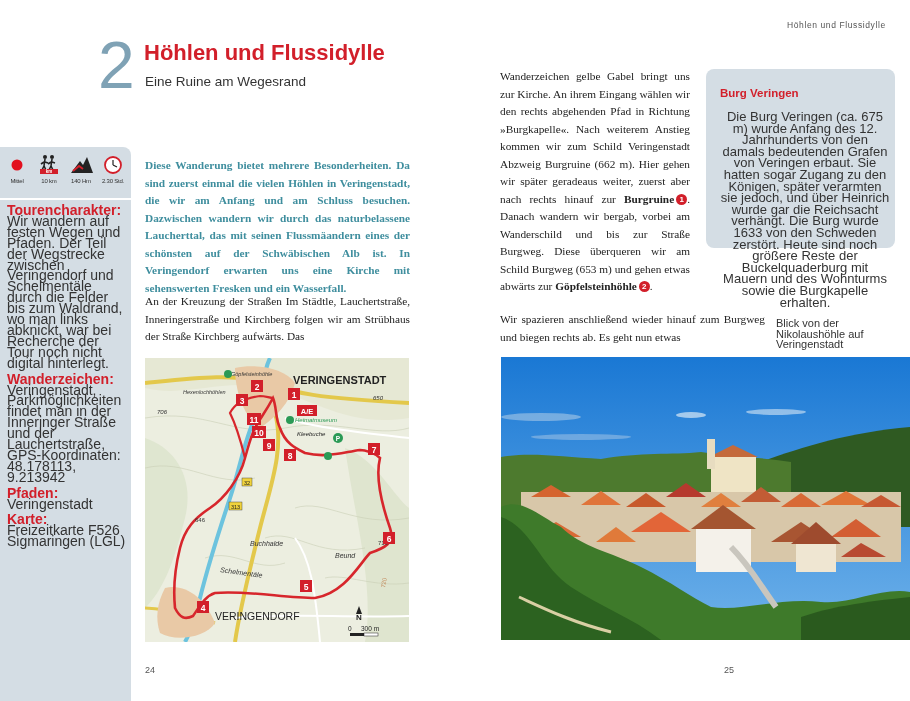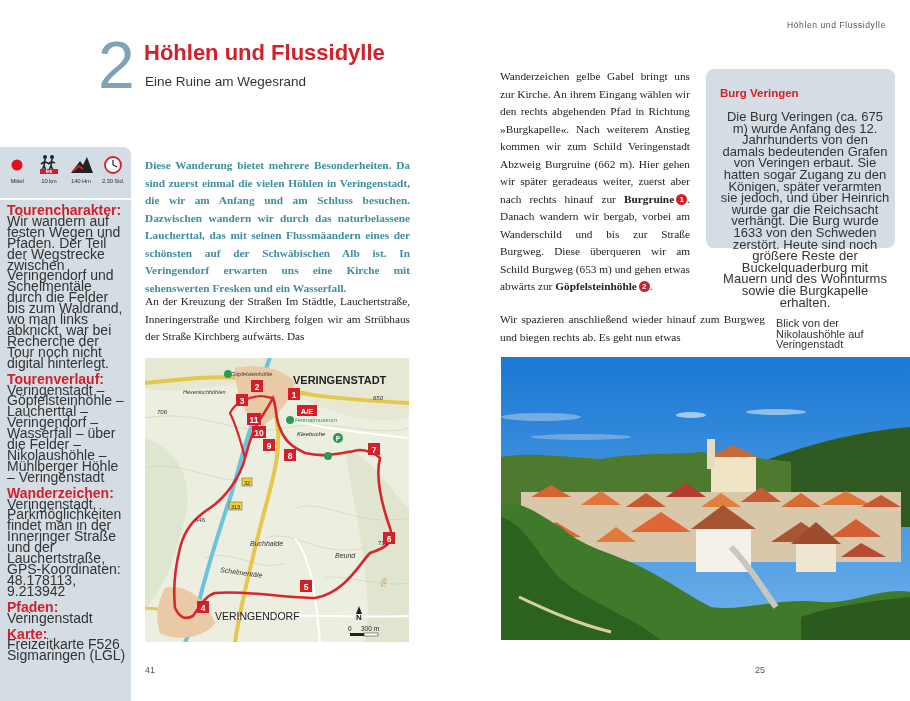--- a/index.html
+++ b/index.html
@@ -28,21 +28,21 @@
 
   
   .intro { position: absolute; left: 145px; top: 149px; width: 265px; font-family: "Liberation Serif", serif; font-weight: bold; font-size: 11.3px; line-height: 17.5px; color: #3f8e9e; text-align: justify; margin-top: 8px; }
   .body-left { position: absolute; left: 145px; top: 293px; width: 265px; font-family: "Liberation Serif", serif; font-size: 11.3px; line-height: 17.5px; color: #222; text-align: justify; }
 
   
   .map { position: absolute; left: 145px; top: 358px; width: 264px; height: 284px; overflow: hidden; background: #eef0e4; }
   .map svg { display: block; }
 
   .page-num-left { position: absolute; left: 145px; top: 665px; font-size: 9px; color: #555; }
-  .page-num-right { position: absolute; left: 755px; top: 665px; font-size: 9px; color: #555; }
+  .page-num-right { position: absolute; left: 724px; top: 665px; font-size: 9px; color: #555; }
 
   
   .running-head { position: absolute; left: 787px; top: 20px; font-size: 8.5px; color: #555; letter-spacing: 0.6px; }
   .body-right { position: absolute; left: 500px; top: 68px; width: 190px; font-family: "Liberation Serif", serif; font-size: 11.3px; line-height: 17.5px; color: #222; text-align: justify; }
   .body-right b { font-weight: bold; }
   .wp { display: inline-block; width: 11px; height: 11px; border-radius: 50%; background: #d21f2a; color: #fff; font-family: "Liberation Sans", sans-serif; font-size: 8px; font-weight: bold; text-align: center; line-height: 11px; vertical-align: 1px; margin-left: 2px; }
   .body-right-wide { position: absolute; left: 500px; top: 311px; width: 265px; font-family: "Liberation Serif", serif; font-size: 11.3px; line-height: 17.5px; color: #222; text-align: justify; }
 
   .infobox { position: absolute; left: 706px; top: 69px; width: 189px; height: 179px; background: #d4dde4; border-radius: 8px; text-align: center; }
   .infobox-title { position: absolute; left: 14px; top: 18px; font-size: 11.5px; font-weight: bold; color: #d21f2a; }
@@ -99,21 +99,20 @@
               <path d="M15 12 L15 7 M15 12 L19 14" stroke="#222" stroke-width="1.2"></path>
             </svg>
         </span>
         <span class="lbl">2.30 Std.</span>
       </div>
     </div>
     <div class="stats-divider"></div>
 
     <div class="sb-text">
       <div class="sb-block"><span class="sb-key">Tourencharakter:</span><span> Wir wandern auf festen Wegen und Pfaden. Der Teil der Wegstrecke zwischen Veringendorf und Schelmentäle durch die Felder bis zum Waldrand, wo man links abknickt, war bei Recherche der Tour noch nicht digital hinterlegt.</span></div>
-      <div class="sb-block"><span class="sb-key">Tourenverlauf:</span><span> Veringenstadt – Göpfelsteinhöhle – Laucherttal – Veringendorf – Wasserfall – über die Felder – Nikolaushöhle – Mühlberger Höhle – Veringenstadt</span></div>
       <div class="sb-block"><span class="sb-key">Wanderzeichen:</span><span> Veringenstadt, Parkmöglichkeiten findet man in der Inneringer Straße und der Lauchertstraße, GPS-Koordinaten: 48.178113, 9.213942</span></div>
       <div class="sb-block"><span class="sb-key">Pfaden:</span><span> Veringenstadt</span></div>
       <div class="sb-block"><span class="sb-key">Karte:</span><span> Freizeitkarte F526 Sigmaringen (LGL)</span></div>
     </div>
   </div>
 
   <div class="intro">Diese Wanderung bietet mehrere Besonderheiten. Da sind zuerst einmal die vielen Höhlen in Veringenstadt, die wir am Anfang und am Schluss besuchen. Dazwischen wandern wir durch das naturbelassene Laucherttal, das mit seinen Flussmäandern eines der schönsten auf der Schwäbischen Alb ist. In Veringendorf erwarten uns eine Kirche mit sehenswerten Fresken und ein Wasserfall.</div>
   <div class="body-left">An der Kreuzung der Straßen Im Städtle, Lauchertstraße, Inneringerstraße und Kirchberg folgen wir am Strübhaus der Straße Kirchberg aufwärts. Das</div>
 
   <div class="map">
@@ -203,21 +202,21 @@
 
       <text x="211" y="262" font-size="8" font-weight="bold" fill="#222" font-family="Liberation Sans, sans-serif">N</text>
       <path d="M214 248 L211 256 L217 256 Z" fill="#222"></path>
       <text x="203" y="273" font-size="6.5" fill="#222" font-family="Liberation Sans, sans-serif">0</text>
       <text x="216" y="273" font-size="6.5" fill="#222" font-family="Liberation Sans, sans-serif">300 m</text>
       <rect x="205" y="275" width="14" height="3" fill="#222"></rect>
       <rect x="219" y="275" width="14" height="3" fill="#fff" stroke="#222" stroke-width="0.5"></rect>
     </svg>
   </div>
 
-  <div class="page-num-left">41</div>
+  <div class="page-num-left">24</div>
 </div>
 
 <div class="page-right"></div>
 
 <div class="running-head">Höhlen und Flussidylle</div>
 
 <div class="body-right"><span>Wanderzeichen gelbe Gabel bringt uns zur Kirche. An ihrem Eingang wählen wir den rechts abgehenden Pfad in Richtung »Burgkapelle«. Nach weiterem Anstieg kommen wir zum Schild Veringenstadt Abzweig Burgruine (662 m). Hier gehen wir später geradeaus weiter, zuerst aber nach rechts hinauf zur </span><b>Burgruine</b><span class="wp">1</span><span>. Danach wandern wir bergab, vorbei am Wanderschild und bis zur Straße Burgweg. Diese überqueren wir am Schild Burgweg (653 m) und gehen etwas abwärts zur </span><b>Göpfelsteinhöhle</b><span class="wp">2</span><span>.</span></div>
 
 <div class="body-right-wide">Wir spazieren anschließend wieder hinauf zum Burgweg und biegen rechts ab. Es geht nun etwas</div>
 

